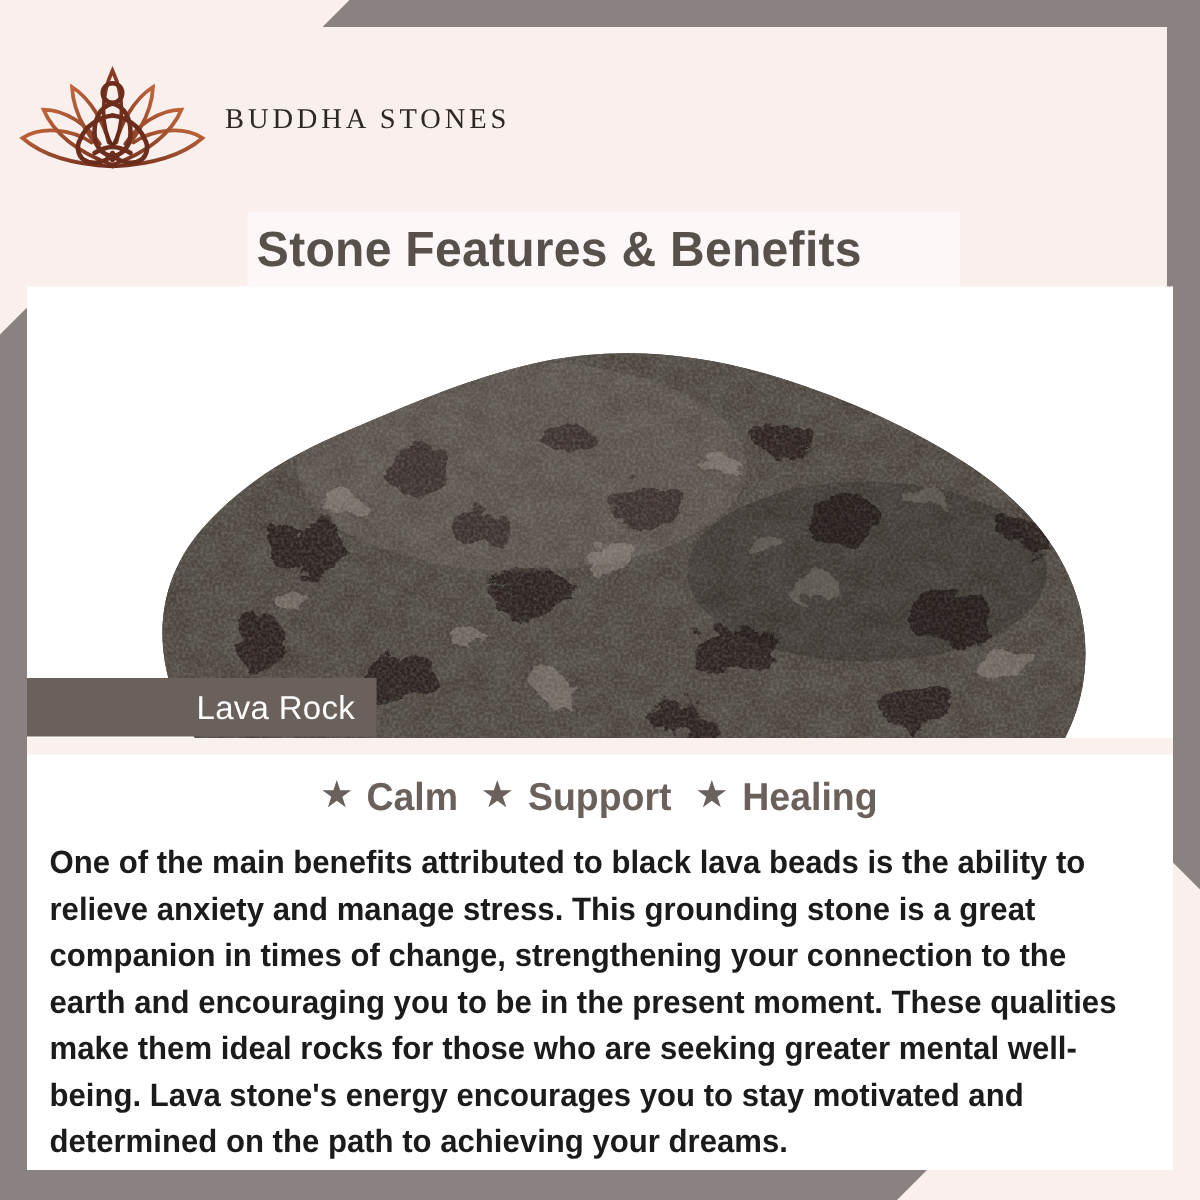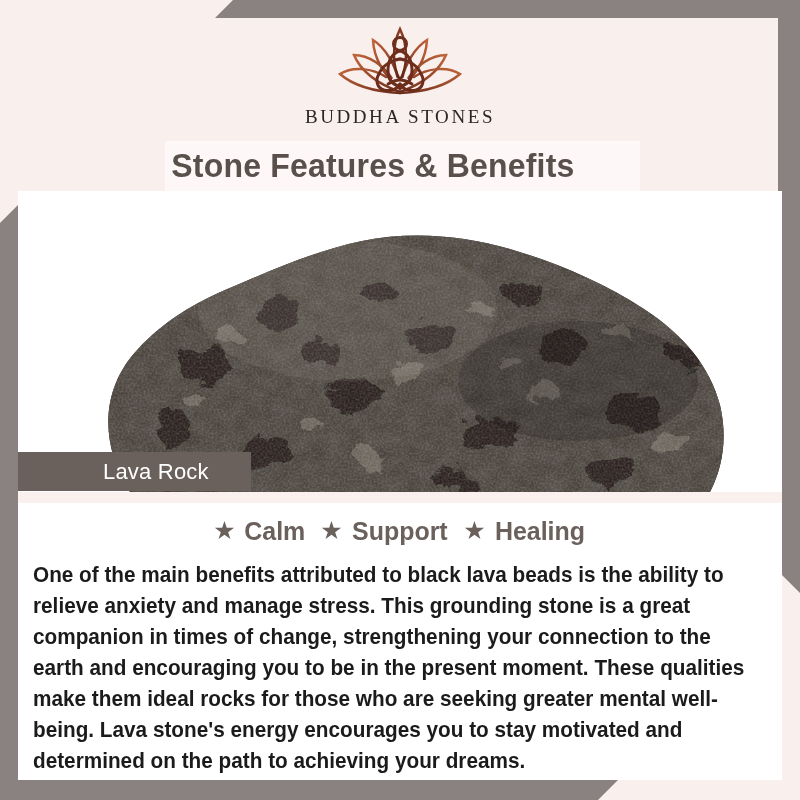--- a/index.html
+++ b/index.html
@@ -57,21 +57,21 @@
   }
 
   
   .header {
     position: absolute;
     top: 0;
     left: 0;
     width: 800px;
     height: 140px;
     display: flex;
-    flex-direction: column;
+    flex-direction: row;
     align-items: center;
     justify-content: flex-start;
     padding-top: 18px;
     box-sizing: border-box;
   }
   .logo-mark {
     width: 150px;
     height: 86px;
     display: block;
   }
@@ -133,20 +133,21 @@
     background: #6a605c;
     display: flex;
     align-items: center;
   }
   .caption-text {
     color: #ffffff;
     font-size: 22px;
     padding-left: 85px;
     font-weight: 400;
     letter-spacing: 0.2px;
+    margin-left: 28px;
   }
 
   
   .lower-panel {
     position: absolute;
     left: 18px;
     top: 492px;
     width: 764px;
     height: 288px;
     background: #ffffff;

